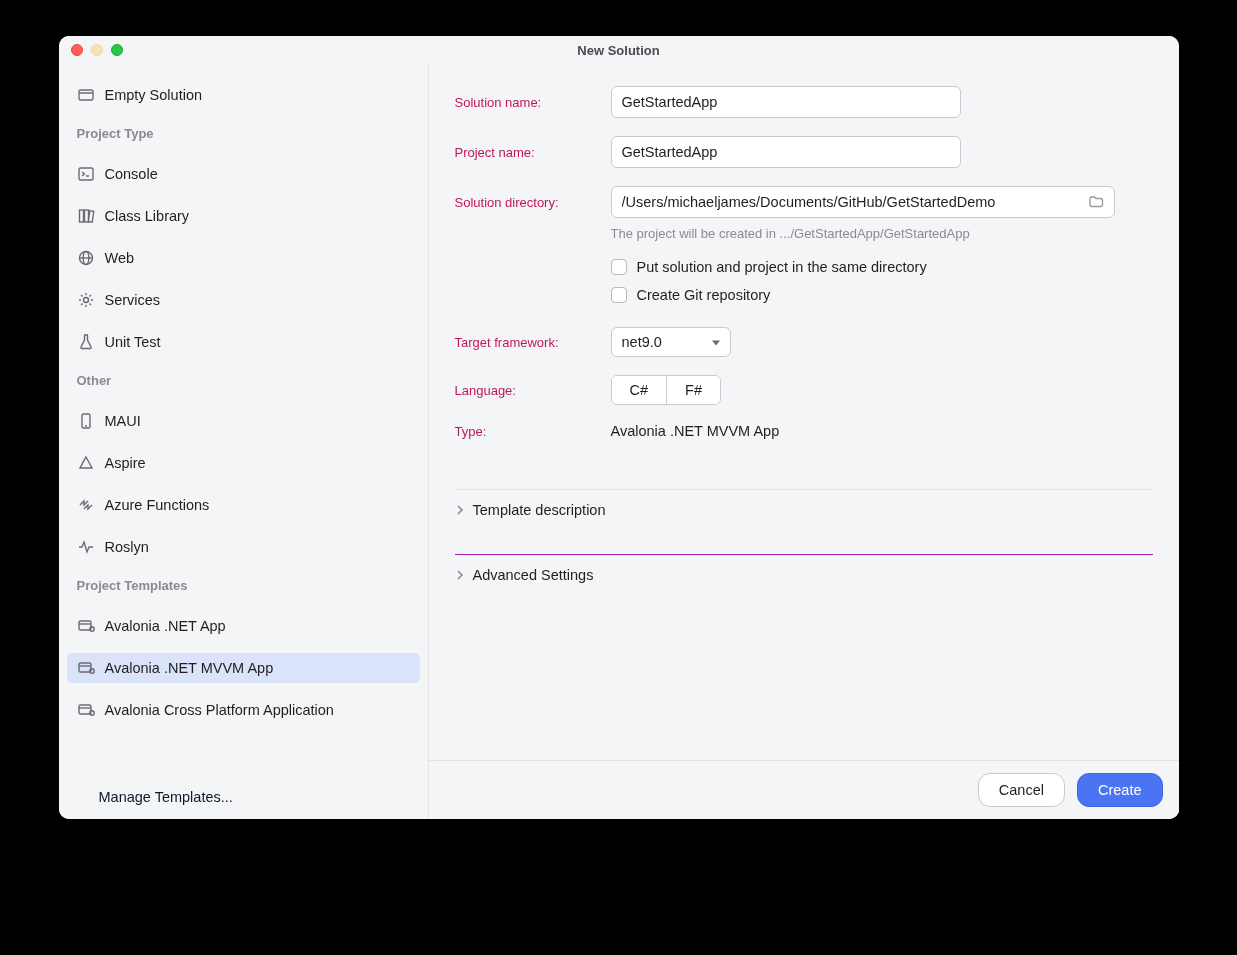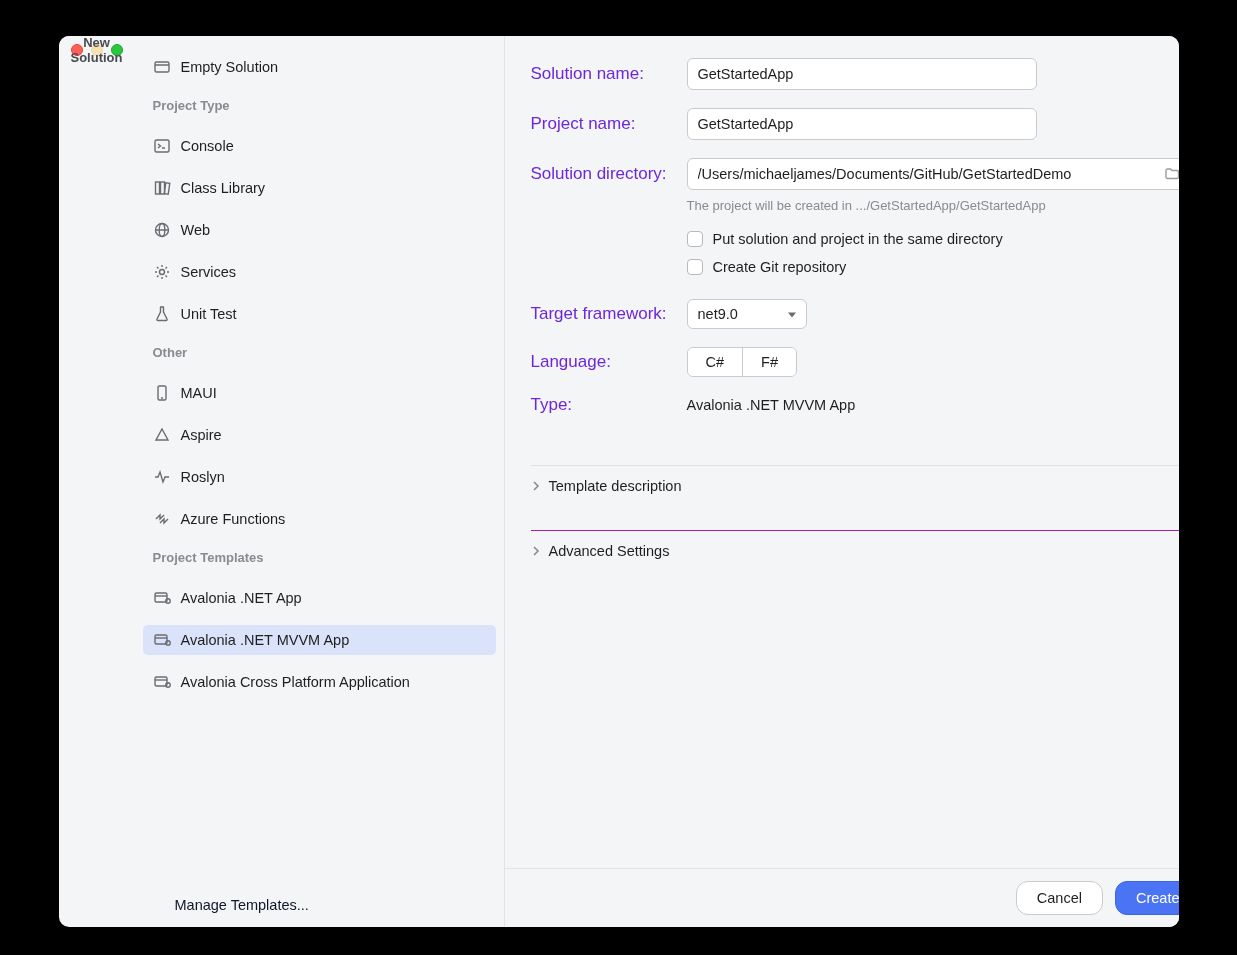--- a/index.html
+++ b/index.html
@@ -10,25 +10,26 @@
       color: #1f1f1f;
       width: 1237px;
       height: 955px;
       display: flex;
       align-items: flex-start;
       justify-content: center;
       padding-top: 36px;
     }
     .window {
       width: 1120px;
-      height: 891px;
+      height: 783px;
       background: #f4f5f7;
       border-radius: 10px;
       box-shadow: 0 20px 50px rgba(0,0,0,0.5);
       display: flex;
+      flex-direction: column;
       overflow: hidden;
     }
     .titlebar {
       height: 28px;
       display: flex;
       align-items: center;
       padding: 0 12px;
       position: relative;
       background: #f4f5f7;
     }
@@ -106,21 +107,21 @@
     }
     .form {
       flex: 1;
       padding: 22px 26px 10px 26px;
       display: flex;
       flex-direction: column;
       gap: 18px;
       overflow-y: auto;
     }
     .form-row { display: flex; align-items: center; gap: 14px; }
-    .form-row .label { width: 142px; font-size: 17px; color: #6d28d9; }
+    .form-row .label { width: 142px; font-size: 13px; color: #be185d; }
     .text-input {
       background: #fff;
       border: 1px solid #c9c9ce;
       border-radius: 6px;
       padding: 7px 10px;
       font-size: 14.5px;
       color: #1f1f1f;
       width: 350px;
     }
     .text-input.wide { width: 504px; display:flex; align-items:center; gap:8px; }
@@ -308,33 +309,33 @@
           <span class="icon">
             <svg width="18" height="18" viewBox="0 0 18 18" fill="none" stroke="#6b6b72" stroke-width="1.4">
                 <polygon points="9,3 15,14 3,14"></polygon>
               </svg>
           </span>
           <span>Aspire</span>
         </div>
         <div class="side-item">
           <span class="icon">
             <svg width="18" height="18" viewBox="0 0 18 18" fill="none" stroke="#6b6b72" stroke-width="1.4">
-                <polyline points="2,9 5,9 7,4 10,14 12,9 16,9"></polyline>
-              </svg>
-          </span>
-          <span>Roslyn</span>
-        </div>
-        <div class="side-item">
-          <span class="icon">
-            <svg width="18" height="18" viewBox="0 0 18 18" fill="none" stroke="#6b6b72" stroke-width="1.4">
                 <polyline points="3,9 7,5 7,9 11,5"></polyline>
                 <polyline points="7,13 11,9 11,13 15,9"></polyline>
               </svg>
           </span>
           <span>Azure Functions</span>
+        </div>
+        <div class="side-item">
+          <span class="icon">
+            <svg width="18" height="18" viewBox="0 0 18 18" fill="none" stroke="#6b6b72" stroke-width="1.4">
+                <polyline points="2,9 5,9 7,4 10,14 12,9 16,9"></polyline>
+              </svg>
+          </span>
+          <span>Roslyn</span>
         </div>
 
         <div class="side-group">Project Templates</div>
         <div class="side-item">
           <span class="icon">
             <svg width="18" height="18" viewBox="0 0 18 18" fill="none" stroke="#6b6b72" stroke-width="1.4">
                 <rect x="2" y="4" width="12" height="9" rx="1.5"></rect>
                 <line x1="2" y1="7" x2="14" y2="7"></line>
                 <circle cx="15" cy="12" r="2.2"></circle>
               </svg>

